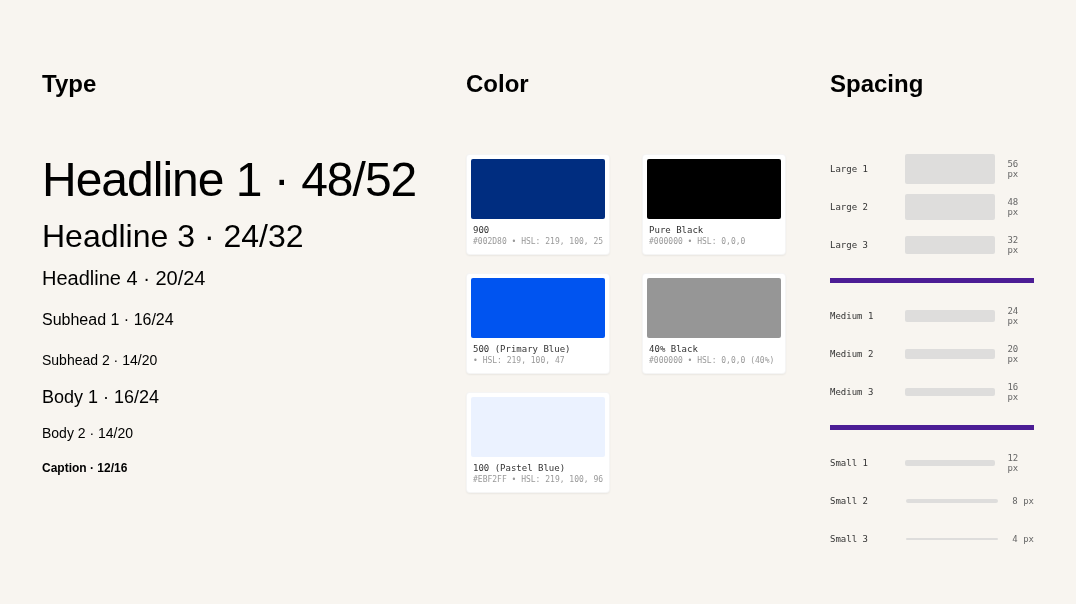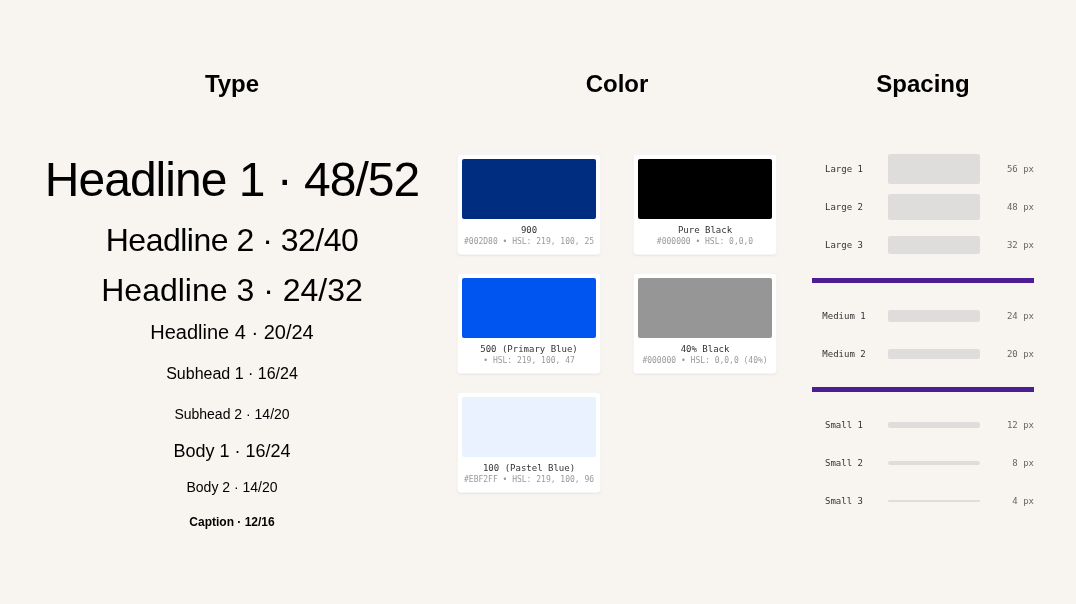--- a/index.html
+++ b/index.html
@@ -11,23 +11,22 @@
       background: #f8f5f0;
       font-family: -apple-system, BlinkMacSystemFont, "Segoe UI", Helvetica, Arial, sans-serif;
       width: 1076px;
       height: 604px;
       padding: 70px 42px 42px 42px;
       overflow: hidden;
     }
     .container {
       display: grid;
       grid-template-columns: 380px 320px 1fr;
-      gap: 35px;
+      gap: 44px;
       height: 100%;
-      text-align: center;
     }
     .section-title {
       font-size: 24px;
       font-weight: 600;
       margin-bottom: 56px;
       color: #000;
     }
     
     .type-h1 { font-size: 48px; line-height: 52px; font-weight: 500; margin-bottom: 14px; letter-spacing: -1px; }
     .type-h2 { font-size: 32px; line-height: 40px; font-weight: 500; margin-bottom: 14px; letter-spacing: -0.5px; }
@@ -105,21 +104,20 @@
     }
   </style>
 </head>
 <body>
 
 <div class="container">
 
   <div>
     <div class="section-title">Type</div>
     <div class="type-h1">Headline 1 · 48/52</div>
-    <div class="type-h2">Headline 2 · 32/40</div>
     <div class="type-h3">Headline 3 · 24/32</div>
     <div class="type-h4">Headline 4 · 20/24</div>
     <div class="type-sub1">Subhead 1 · 16/24</div>
     <div class="type-sub2">Subhead 2 · 14/20</div>
     <div class="type-body1">Body 1 · 16/24</div>
     <div class="type-body2">Body 2 · 14/20</div>
     <div class="type-caption">Caption · 12/16</div>
   </div>
 
   <div>
@@ -181,20 +179,25 @@
       <div class="spacing-row">
         <span class="spacing-label">Medium 1</span>
         <div class="spacing-bar" style="height:12px;"></div>
         <span class="spacing-value">24 px</span>
       </div>
       <div class="spacing-row">
         <span class="spacing-label">Medium 2</span>
         <div class="spacing-bar" style="height:10px;"></div>
         <span class="spacing-value">20 px</span>
       </div>
+      <div class="spacing-row">
+        <span class="spacing-label">Medium 3</span>
+        <div class="spacing-bar" style="height:8px;"></div>
+        <span class="spacing-value">16 px</span>
+      </div>
     </div>
 
     <div>
       <div class="spacing-row">
         <span class="spacing-label">Small 1</span>
         <div class="spacing-bar" style="height:6px;"></div>
         <span class="spacing-value">12 px</span>
       </div>
       <div class="spacing-row">
         <span class="spacing-label">Small 2</span>

